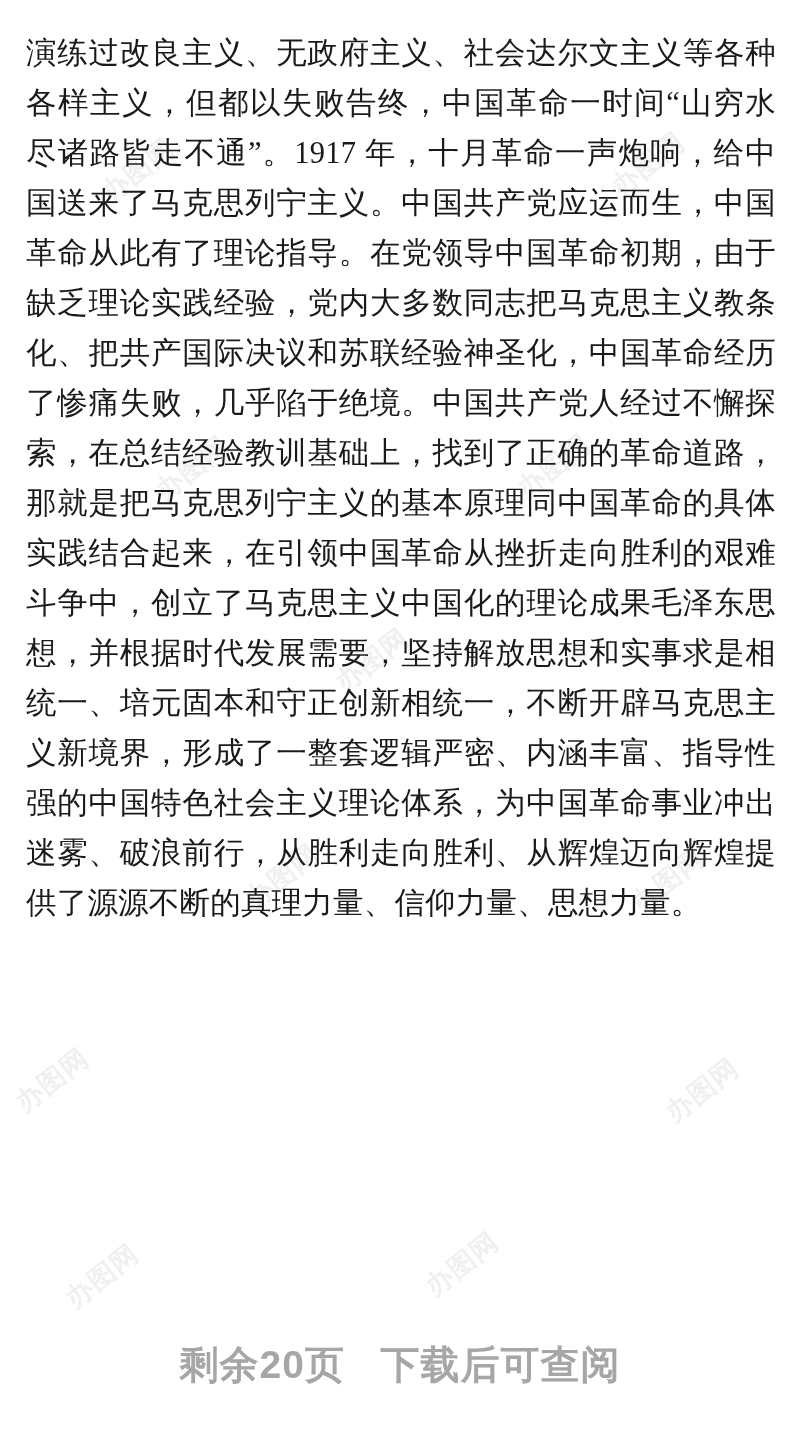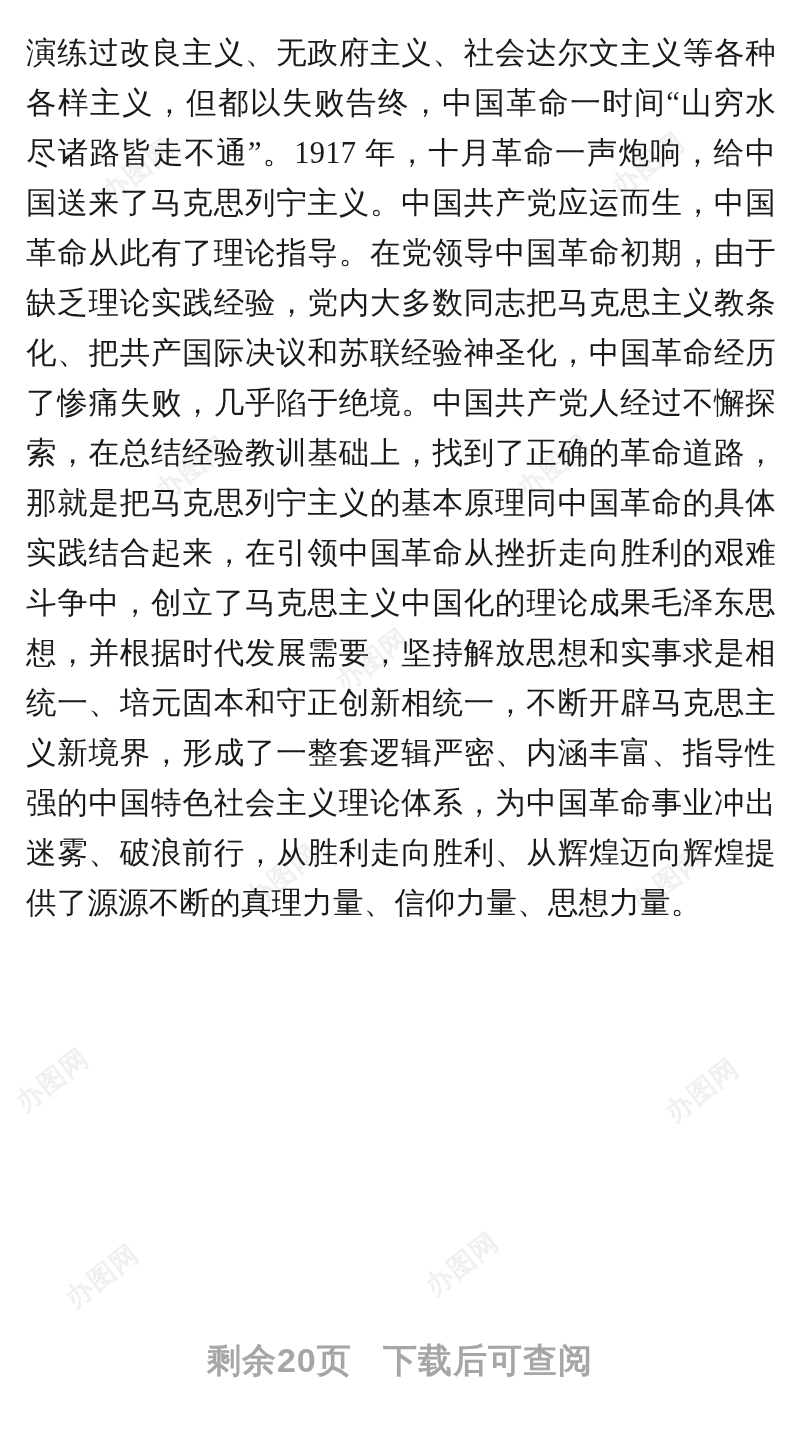--- a/index.html
+++ b/index.html
@@ -73,21 +73,21 @@
     position: absolute;
     left: 0;
     right: 0;
     top: 1338px;
     text-align: center;
     z-index: 4;
   }
   #footer-notice .ftxt {
     display: inline-block;
     font-family: "Liberation Sans", "DejaVu Sans", sans-serif;
-    font-size: 34px;
+    font-size: 39px;
     font-weight: 700;
     color: #a6a6a6;
     letter-spacing: 1px;
     white-space: pre;
   }
 </style>
 </head>
 <body>
 
 <div id="page">

